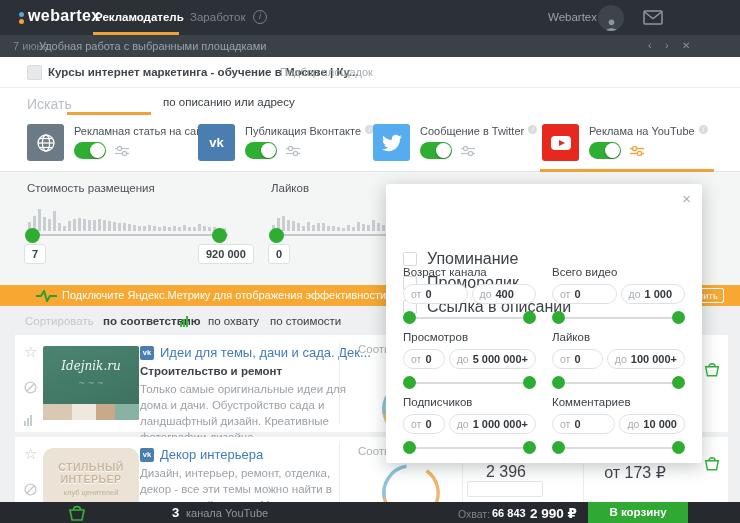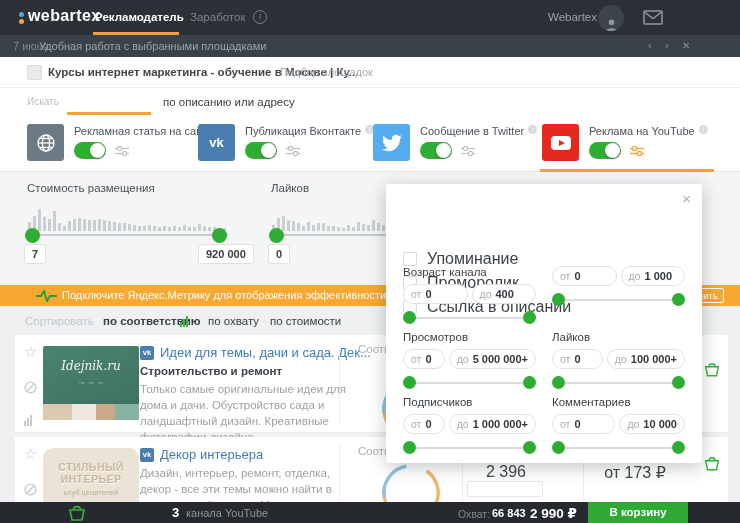--- a/index.html
+++ b/index.html
@@ -138,21 +138,21 @@
     <span class="notif-ctl" style="left:682px;font-size:10px;top:5px;">✕</span>
   </div>
 
   <div class="campaign">
     <span class="checkbox-sm" style="left:27px;top:8px;"></span>
     <span class="abs" style="left:48px;top:9px;font-size:11.5px;font-weight:600;color:#3f454a;">Курсы интернет маркетинга - обучение в Москве | Ку...</span>
     <span class="abs" style="left:280px;top:9px;font-size:11px;color:#a6adb2;">Подбор площадок</span>
   </div>
 
   <div class="searchtabs">
-    <span class="abs" style="left:27px;top:8px;font-size:10px;color:#b9bfc4;">Искать</span>
+    <span class="abs" style="left:27px;top:8px;font-size:14px;color:#b9bfc4;">Искать</span>
     <span class="abs" style="left:75px;top:8px;font-size:11.5px;font-weight:600;color:#3a4045;margin-top:30px;">по параметрам</span>
     <span class="st-underline"></span>
     <span class="abs" style="left:163px;top:8px;font-size:11.5px;color:#3a4045;">по описанию или адресу</span>
   </div>
 
   <div class="filterrow">
 
     <div class="platform" style="left:27px;">
       <span class="p-icon" style="background:#6b7a85;">
         <svg width="22" height="22" viewBox="0 0 22 22">
@@ -452,20 +452,21 @@
             </span>
         </div>
         <div class="pp-slider">
             <span class="line"></span>
             <span class="h" style="left:0;"></span>
             <span class="h" style="right:0;"></span>
           </div>
       </div>
 
       <div class="pp-group">
+        <div class="g-label">Всего видео</div>
         <div class="inpair">
           <span class="inbox">
               <span class="pre">от</span>
               <span class="val">0</span>
             </span>
           <span class="inbox">
               <span class="pre">до</span>
               <span class="val">1 000</span>
             </span>
         </div>

